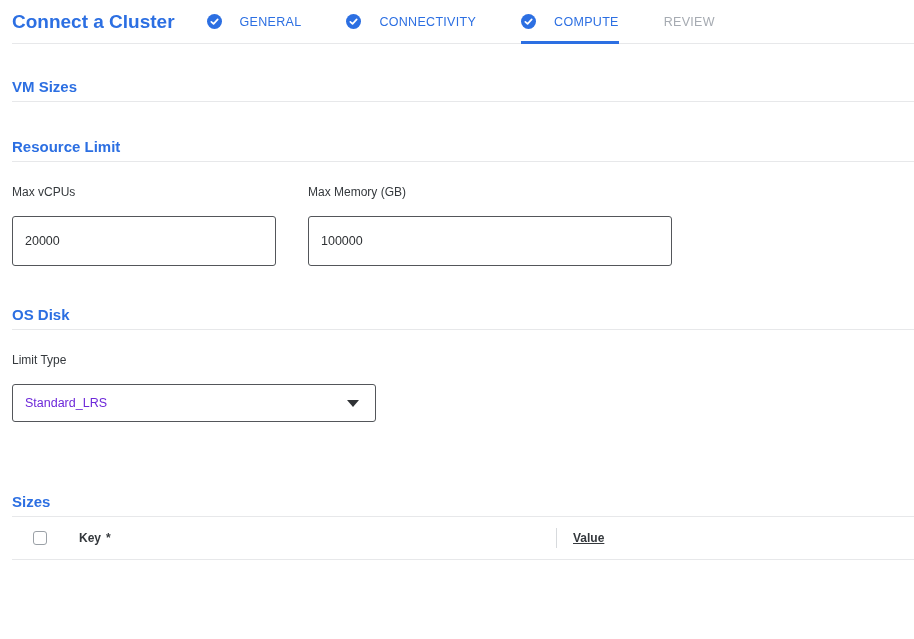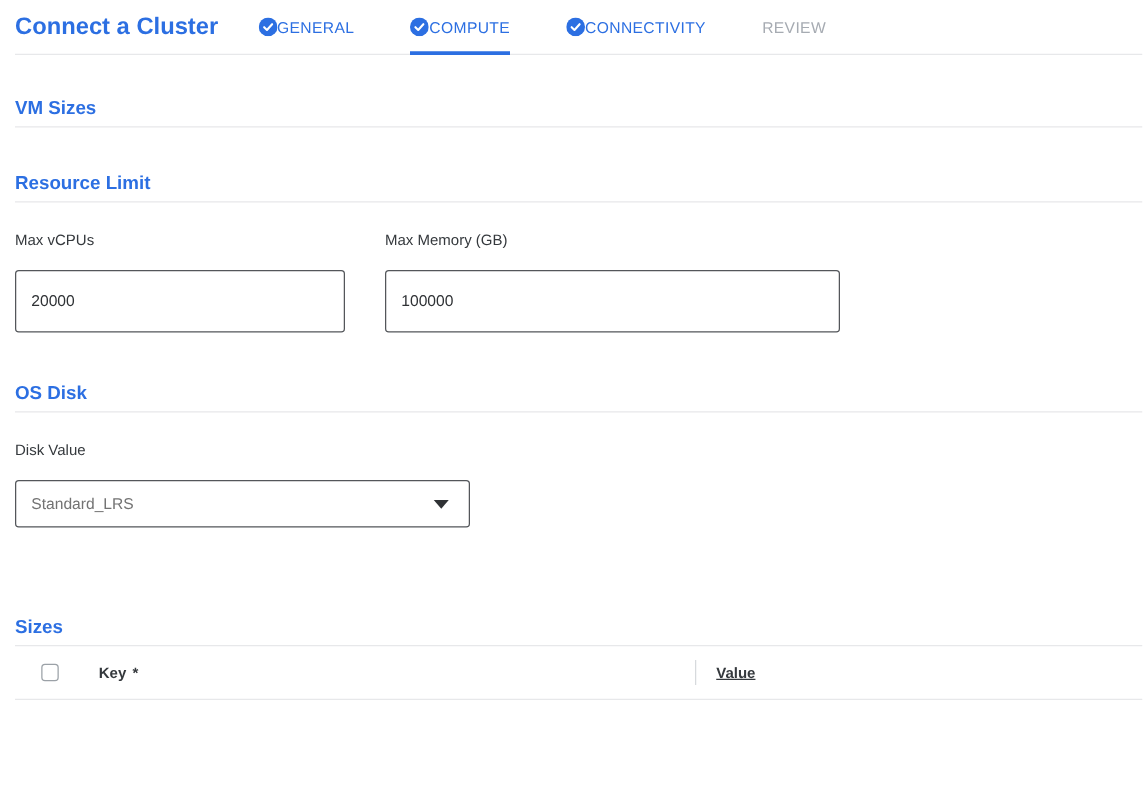--- a/index.html
+++ b/index.html
@@ -18,21 +18,21 @@
     height: 44px;
     border-bottom: 1px solid #e7e8ea;
   }
   .page-title {
     font-size: 19px; font-weight: bold; color: #2c6fe2;
     margin-right: 32px; white-space: nowrap;
   }
   .tabs { display: flex; align-items: center; height: 100%; }
   .tab {
     position: relative;
-    display: flex; align-items: center; gap: 0;
+    display: flex; align-items: center; gap: 18px;
     height: 100%;
     margin-right: 45px;
     font-size: 12.5px; letter-spacing: 0.3px;
     color: #2c6fe2;
     cursor: pointer;
     white-space: nowrap;
   }
   .tab.disabled { color: #a6abb2; }
   .tab.active::after {
     content: "";
@@ -82,21 +82,21 @@
     font-size: 12.5px; color: #2f3235;
     outline: none;
   }
   .dropdown {
     display: flex; align-items: center; justify-content: space-between;
     margin-top: 17px;
     width: 100%; height: 38px;
     border: 1px solid #53565a; border-radius: 3px;
     background: #fff;
     padding: 0 16px 0 12px;
-    font-size: 12.5px; color: #737373;
+    font-size: 12.5px; color: #6d28d9;
     cursor: pointer;
   }
   .caret-down {
     width: 0; height: 0;
     border-left: 6px solid transparent;
     border-right: 6px solid transparent;
     border-top: 7px solid #2f3235;
   }
 
   
@@ -135,36 +135,36 @@
     <div class="tabs">
 
       <div class="tab">
         <svg class="check-icon" viewBox="0 0 16 16">
           <circle cx="8" cy="8" r="8" fill="#2c6fe2"></circle>
           <path d="M4.6 8.3 L7 10.6 L11.4 5.7" stroke="#ffffff" stroke-width="1.8" fill="none" stroke-linecap="round" stroke-linejoin="round"></path>
         </svg>
         <span>GENERAL</span>
       </div>
 
+      <div class="tab">
+        <svg class="check-icon" viewBox="0 0 16 16">
+          <circle cx="8" cy="8" r="8" fill="#2c6fe2"></circle>
+          <path d="M4.6 8.3 L7 10.6 L11.4 5.7" stroke="#ffffff" stroke-width="1.8" fill="none" stroke-linecap="round" stroke-linejoin="round"></path>
+        </svg>
+        <span>CONNECTIVITY</span>
+      </div>
+
       <div class="tab active">
         <svg class="check-icon" viewBox="0 0 16 16">
           <circle cx="8" cy="8" r="8" fill="#2c6fe2"></circle>
           <path d="M4.6 8.3 L7 10.6 L11.4 5.7" stroke="#ffffff" stroke-width="1.8" fill="none" stroke-linecap="round" stroke-linejoin="round"></path>
         </svg>
         <span>COMPUTE</span>
       </div>
 
-      <div class="tab">
-        <svg class="check-icon" viewBox="0 0 16 16">
-          <circle cx="8" cy="8" r="8" fill="#2c6fe2"></circle>
-          <path d="M4.6 8.3 L7 10.6 L11.4 5.7" stroke="#ffffff" stroke-width="1.8" fill="none" stroke-linecap="round" stroke-linejoin="round"></path>
-        </svg>
-        <span>CONNECTIVITY</span>
-      </div>
-
       <div class="tab disabled">
         <span>REVIEW</span>
       </div>
 
     </div>
   </div>
 
   <div class="section-heading h-vm">VM Sizes</div>
 
   <div class="section-heading h-resource">Resource Limit</div>
@@ -175,21 +175,21 @@
     </div>
     <div class="field-col-2">
       <label class="field-label">Max Memory (GB)</label>
       <input class="text-input" type="text" value="100000" style="">
     </div>
   </div>
 
   <div class="section-heading h-osdisk">OS Disk</div>
   <div class="field-row">
     <div class="field-col-2">
-      <label class="field-label">Disk Value</label>
+      <label class="field-label">Limit Type</label>
       <div class="dropdown">
         <span>Standard_LRS</span>
         <span class="caret-down"></span>
       </div>
     </div>
   </div>
 
   <div class="section-heading h-tags">Sizes</div>
   <div class="tags-header-row">
     <span class="tags-checkbox"></span>

